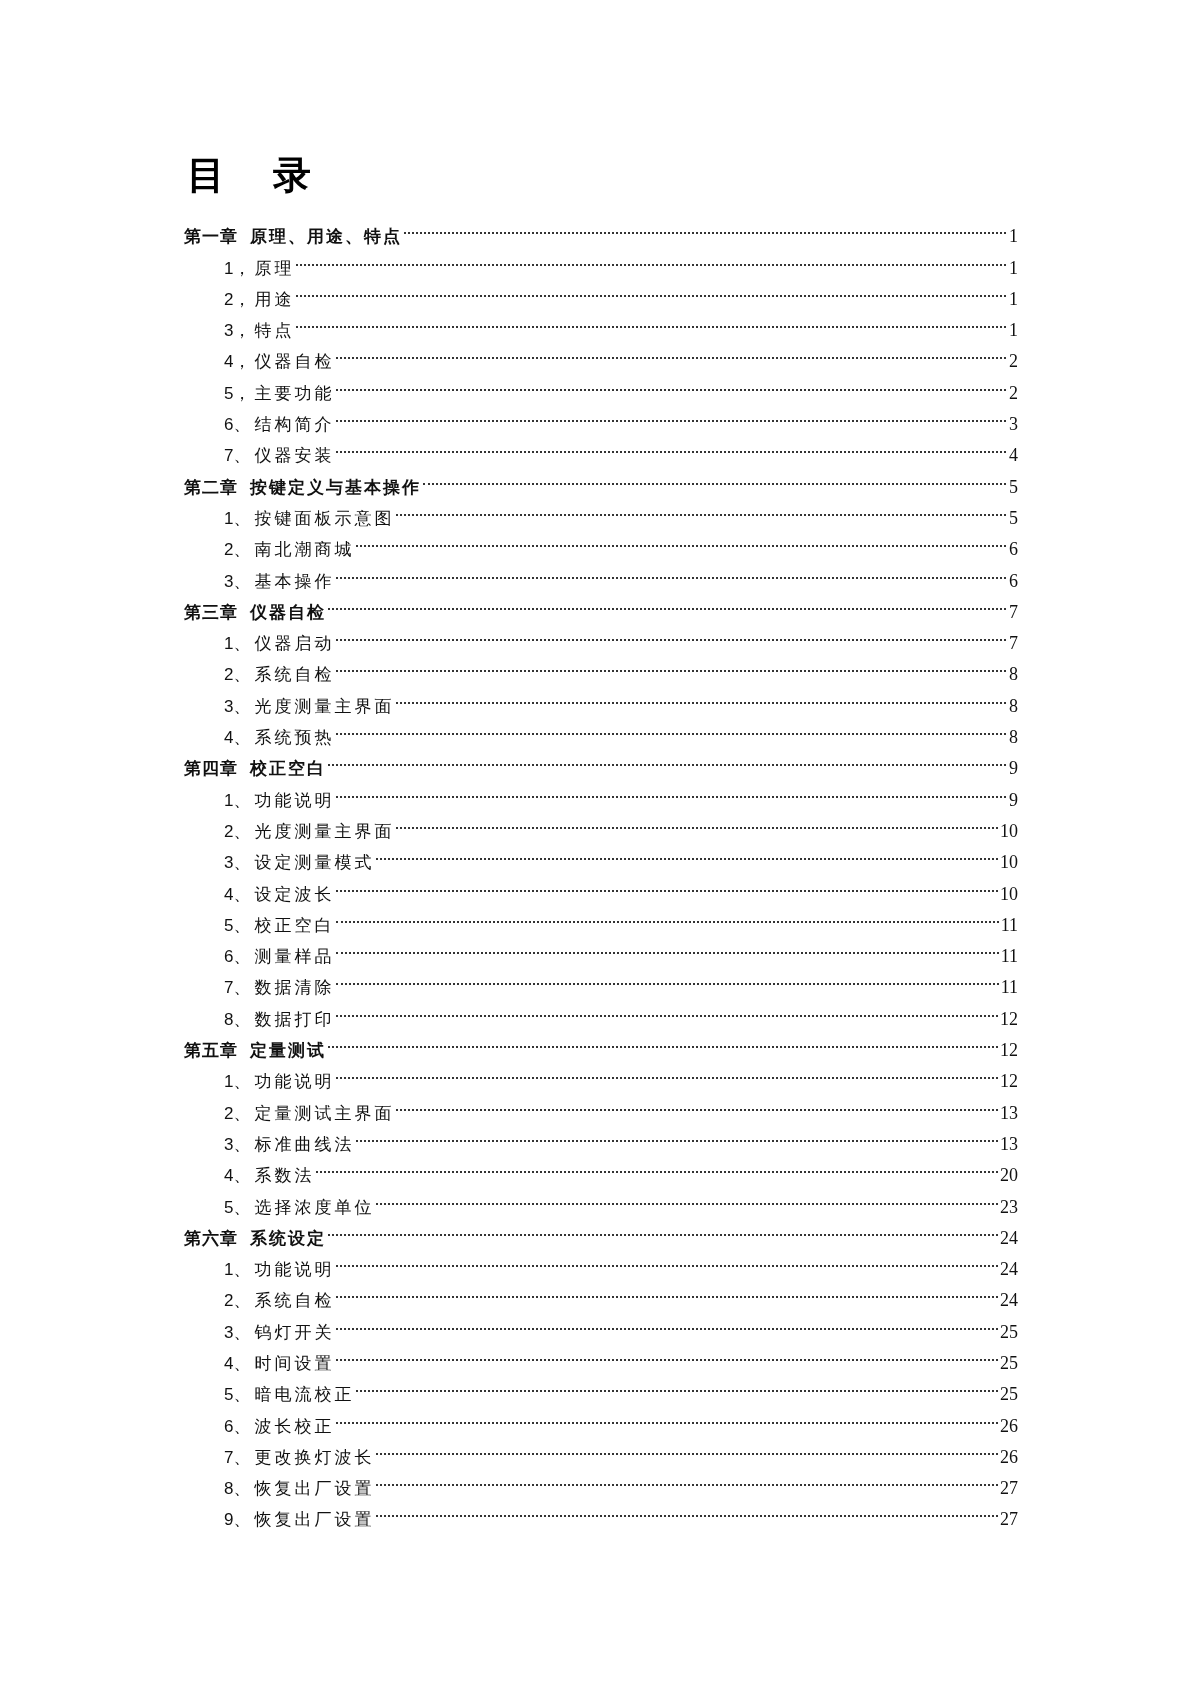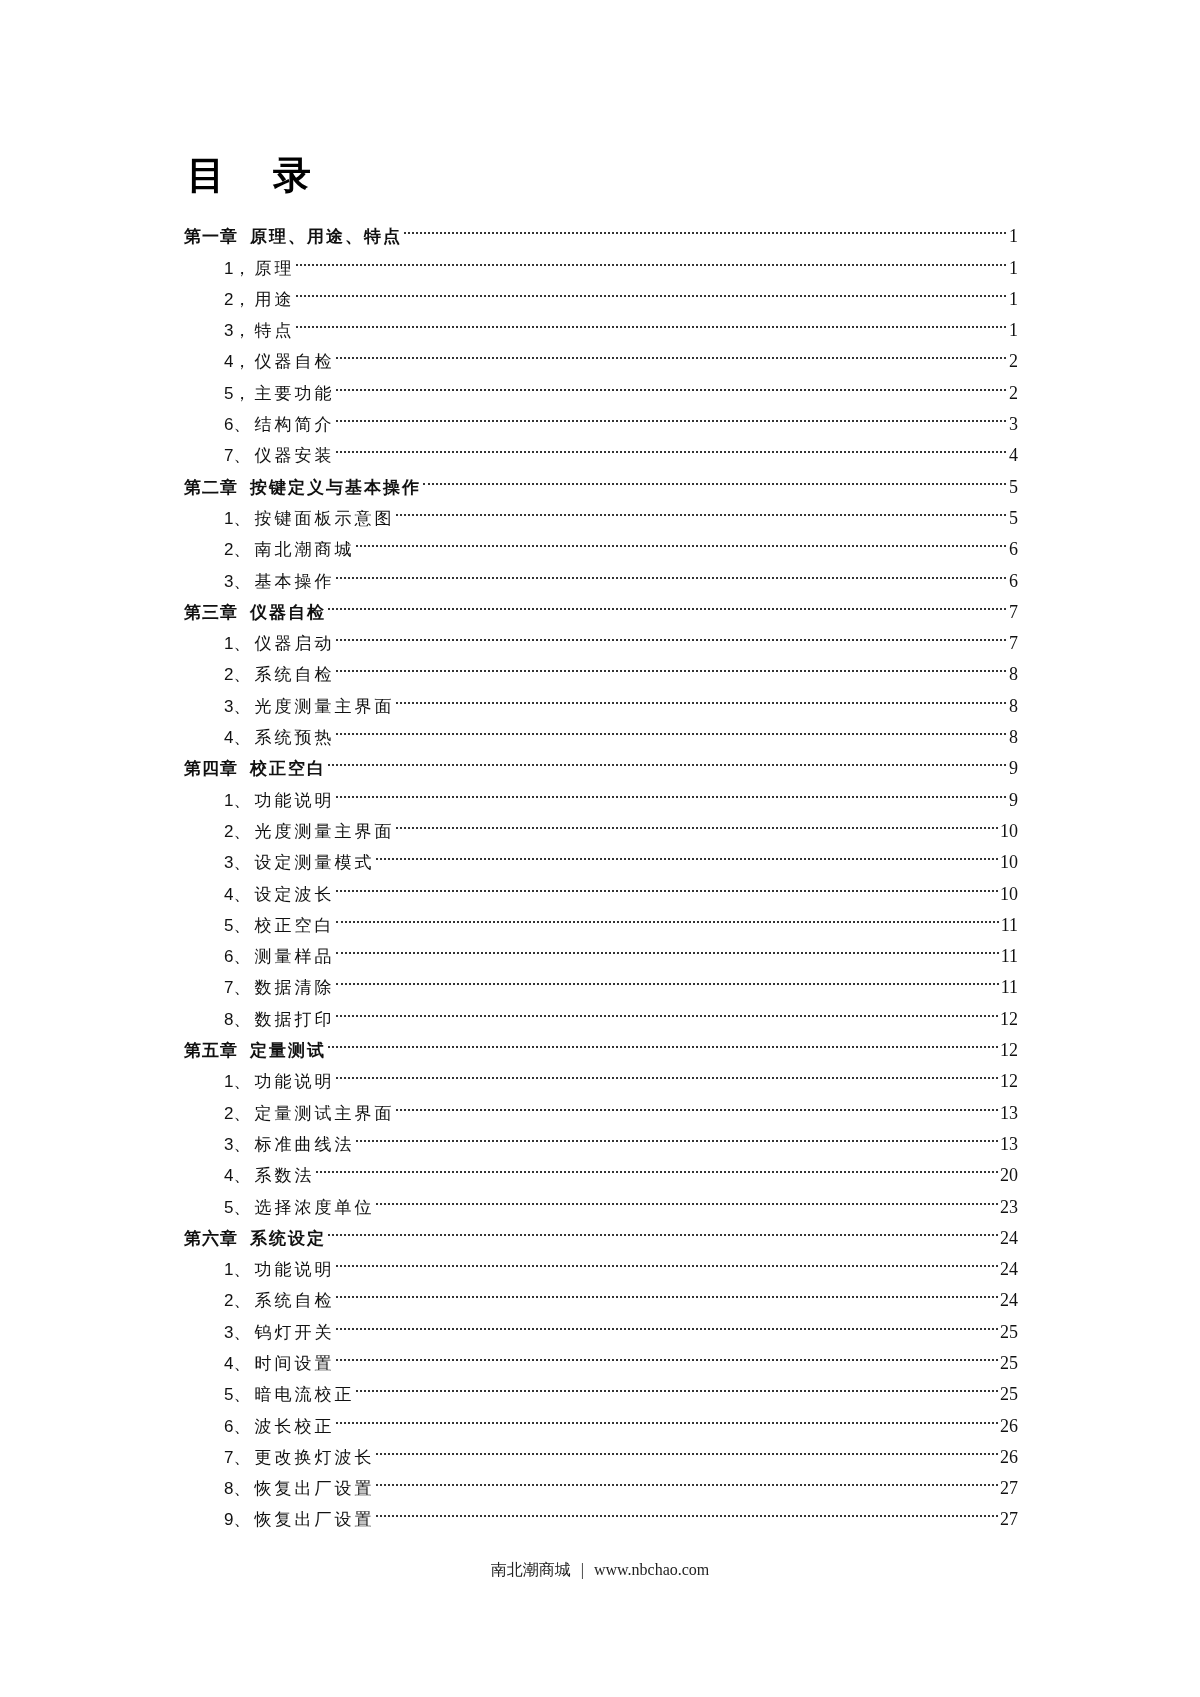--- a/index.html
+++ b/index.html
@@ -403,19 +403,14 @@
       </div>
       <div class="toc-row section">
         <span class="sec-num">9</span>
         <span class="sec-sep">、</span>
         <span class="sec-title">恢复出厂设置</span>
         <span class="leader"></span>
         <span class="page-num">27</span>
       </div>
     </div>
 
-  <div class="footer">
-    <span>南北潮商城</span>
-    <span class="sep">|</span>
-    <span>www.nbchao.com</span>
-  </div>
 
 </div>
 
 </body></html>

